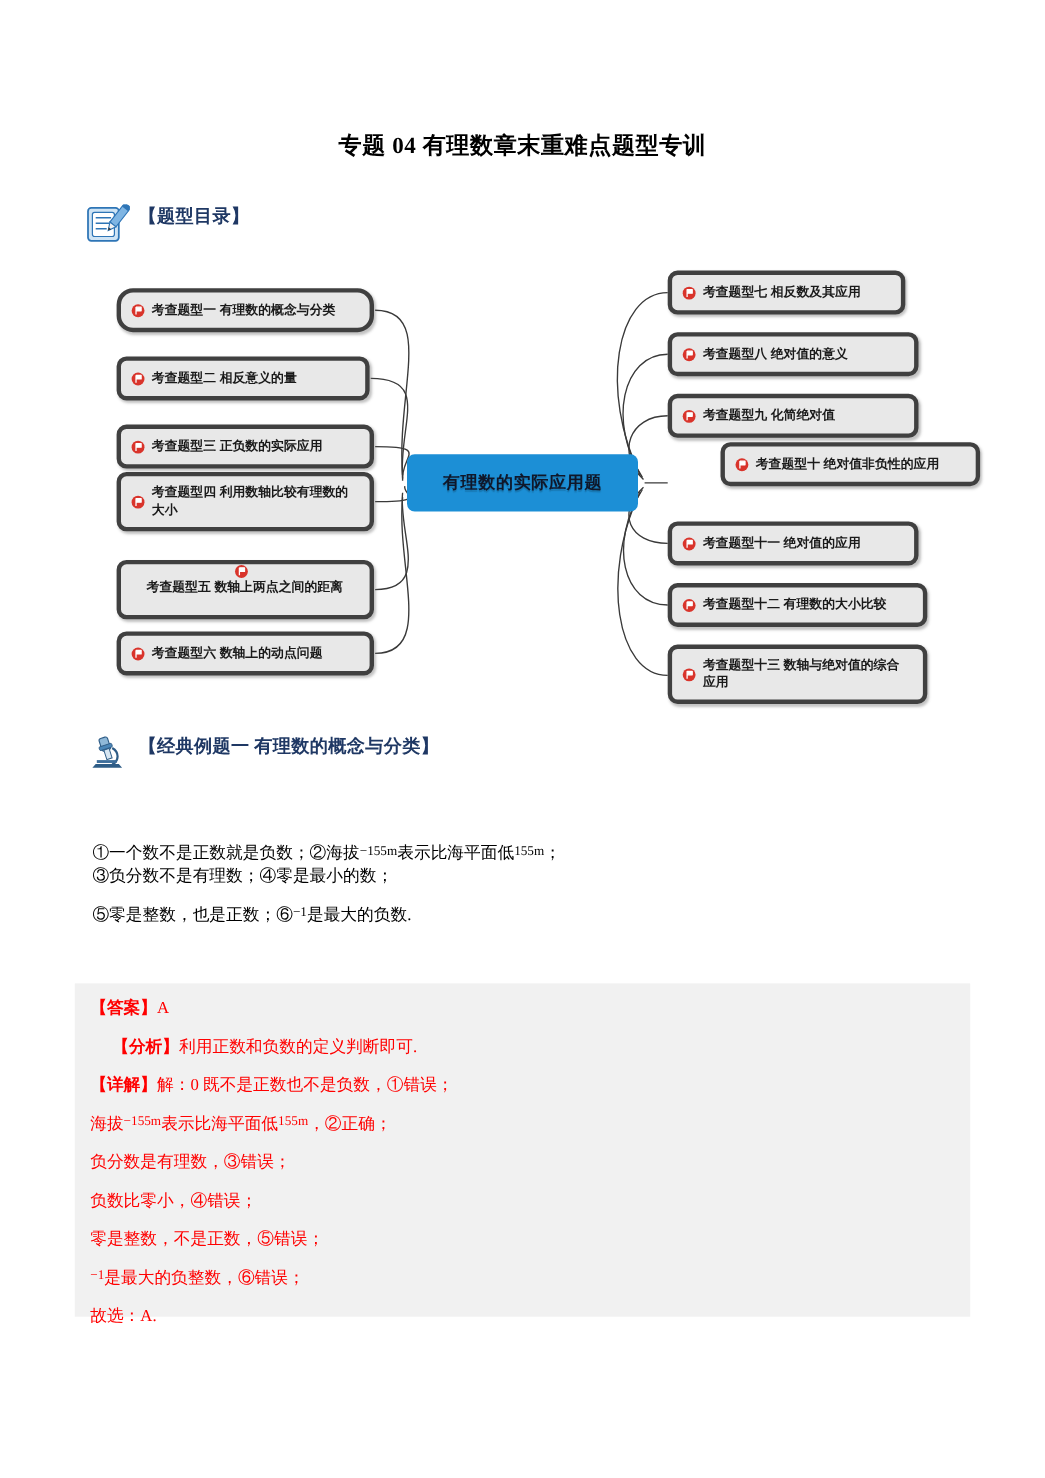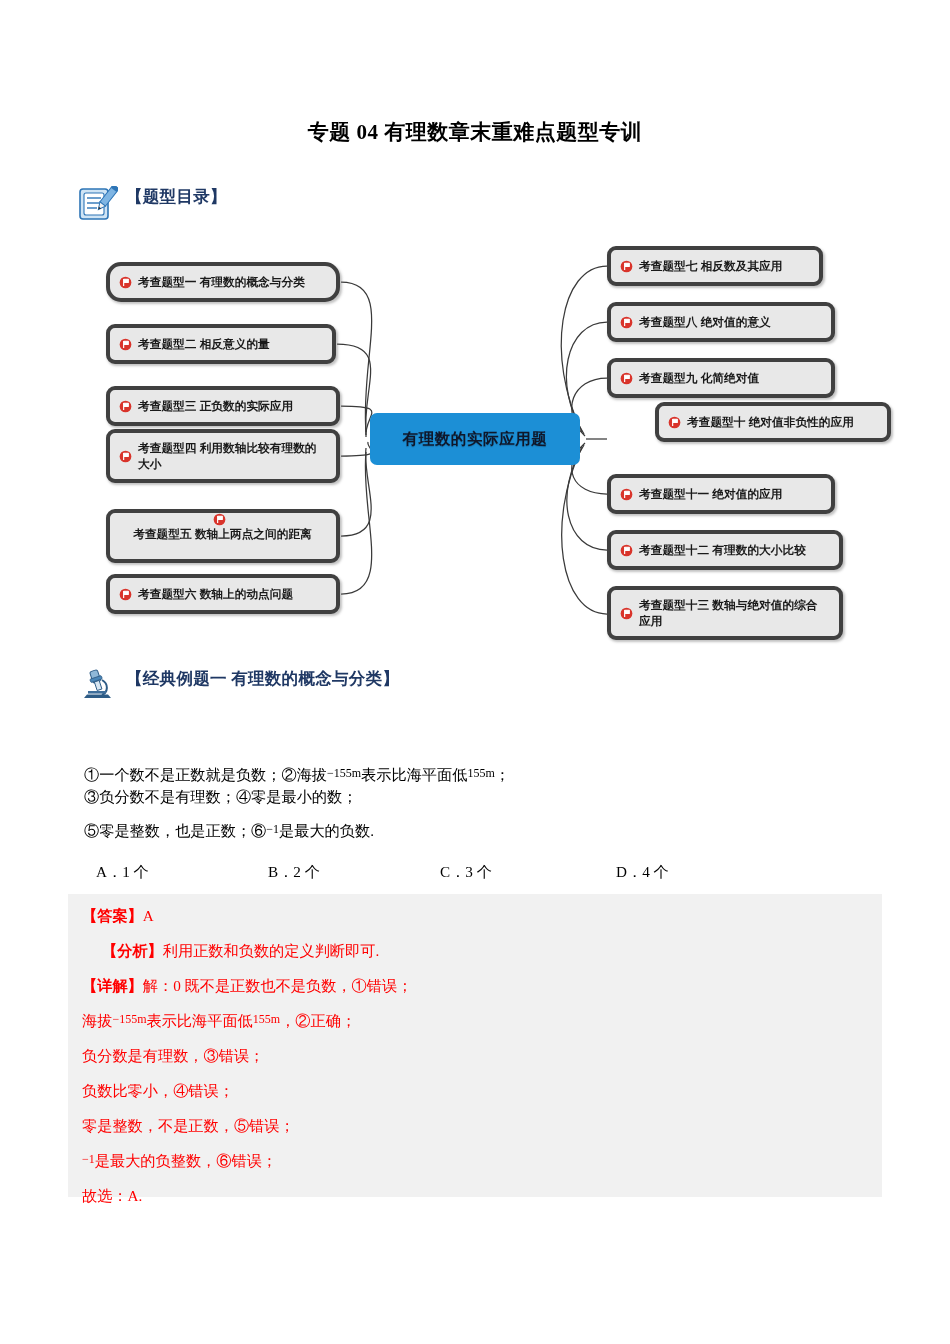--- a/index.html
+++ b/index.html
@@ -363,26 +363,20 @@
   <div class="ptext" style="left:84px; top:754px;margin-top:12px;">
     <span>①一个数不是正数就是负数；②海拔</span><span class="sup">−155m</span><span>表示比海平面低</span><span class="sup">155m</span><span>；</span>
   </div>
 
   <div class="ptext" style="left:84px; top:788px;">③负分数不是有理数；④零是最小的数；</div>
 
   <div class="ptext" style="left:84px; top:822px;text-align:right;">
     <span>⑤零是整数，也是正数；⑥</span><span class="sup">−1</span><span>是最大的负数.</span>
   </div>
 
-  <div class="opts">
-    <span class="opt-a">A．1 个</span>
-    <span class="opt-b">B．2 个</span>
-    <span class="opt-c">C．3 个</span>
-    <span class="opt-d">D．4 个</span>
-  </div>
 
   <div class="answer-block">
     <div class="aline" style="top:12px;">
       <span class="btag">【答案】</span><span>A</span>
     </div>
 
     <div class="aline" style="top:47px;margin-left:20px;">
       <span class="btag">【分析】</span><span>利用正数和负数的定义判断即可.</span>
     </div>
 

